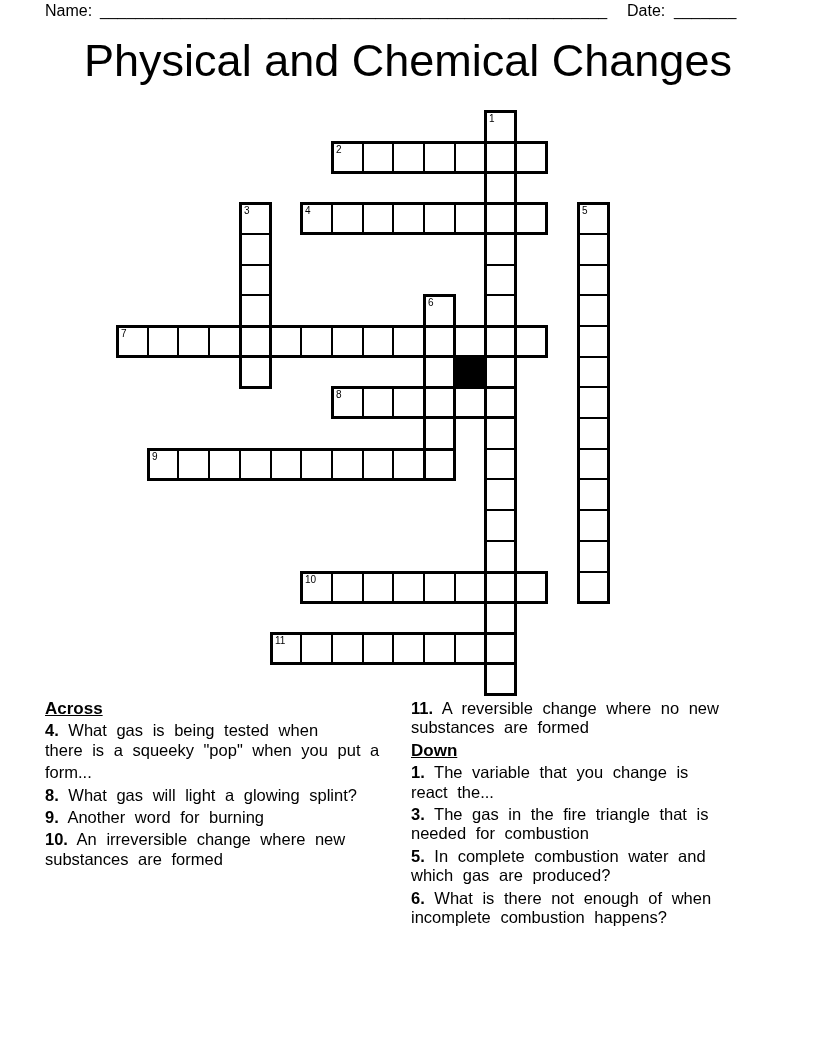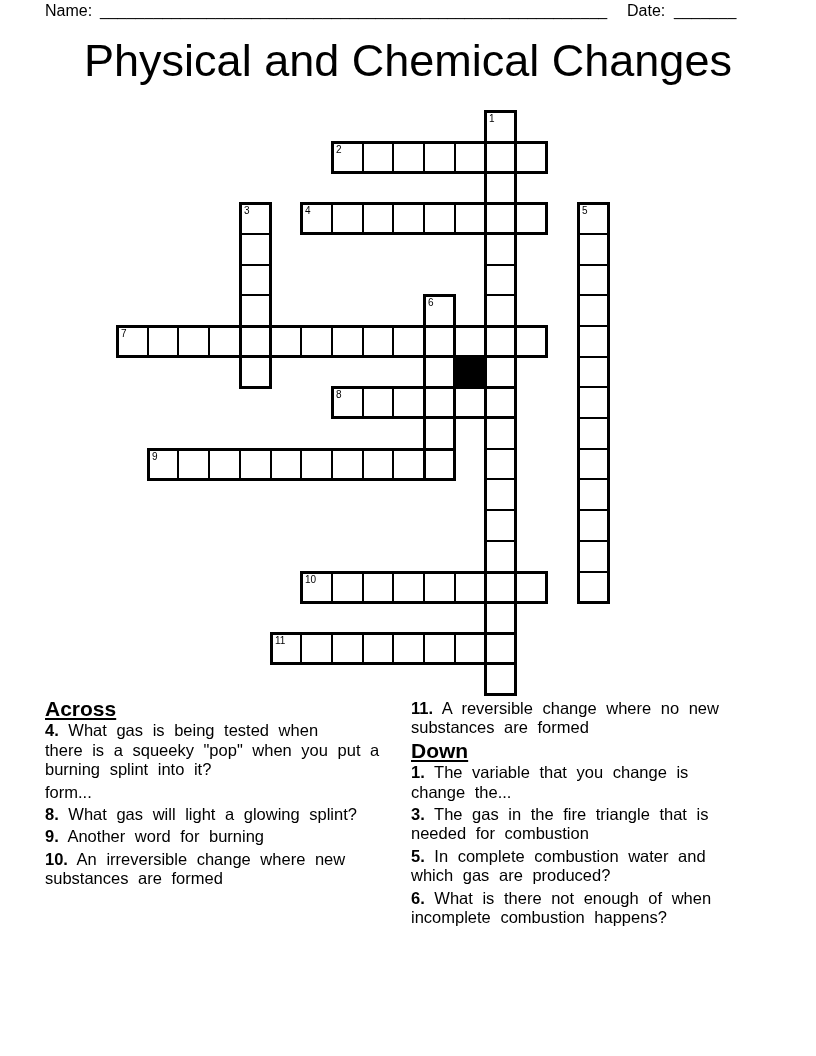--- a/index.html
+++ b/index.html
@@ -21,21 +21,21 @@
   }
   .cw-cell.black { background:#000; }
   .cw-word-outline {
     position:absolute; box-sizing:border-box; border:3px solid #000;
     background:transparent; pointer-events:none;
   }
   .cw-num { position:absolute; top:1px; left:3px; font-size:10px; line-height:11px; }
   
   .clue-col { position:absolute; font-size:16.5px; line-height:19.4px; word-spacing:5px; }
   .clue-heading {
-    font-weight:bold; text-decoration:underline; font-size:21px;
+    font-weight:bold; text-decoration:underline; font-size:17px;
     margin:0 0 3px 0; word-spacing:0;
   }
   .clue { margin:0 0 3px 0; }
   .clue-line { display:block; white-space:nowrap; }
 </style>
 </head>
 <body>
 
 <div class="page">
 
@@ -178,21 +178,20 @@
       <div class="cw-word-outline" style="left: 270px; top: 632px; width: 247px; height: 33px; border-color: rgb(0, 0, 0);"></div>
     </div>
 
   <div class="clue-col" style="left:45px; top:699px; width:370px;">
       <div class="clue-heading">Across</div>
       <p class="clue">
       </p>
       <p class="clue">
         <span class="clue-line"><b>4.</b> What gas is being tested when</span>
         <span class="clue-line">there is a squeeky "pop" when you put a</span>
-        <span class="clue-line">burning splint into it?</span>
       </p>
       <p class="clue">
         <span class="clue-line">form...</span>
       </p>
       <p class="clue">
         <span class="clue-line"><b>8.</b> What gas will light a glowing splint?</span>
       </p>
       <p class="clue">
         <span class="clue-line"><b>9.</b> Another word for burning</span>
       </p>
@@ -202,21 +201,21 @@
       </p>
     </div>
   <div class="clue-col" style="left:411px; top:699px; width:340px;">
       <p class="clue">
         <span class="clue-line"><b>11.</b> A reversible change where no new</span>
         <span class="clue-line">substances are formed</span>
       </p>
       <div class="clue-heading">Down</div>
       <p class="clue">
         <span class="clue-line"><b>1.</b> The variable that you change is</span>
-        <span class="clue-line">change the...</span>
+        <span class="clue-line">react the...</span>
       </p>
       <p class="clue">
         <span class="clue-line"><b>3.</b> The gas in the fire triangle that is</span>
         <span class="clue-line">needed for combustion</span>
       </p>
       <p class="clue">
         <span class="clue-line"><b>5.</b> In complete combustion water and</span>
         <span class="clue-line">which gas are produced?</span>
       </p>
       <p class="clue">

